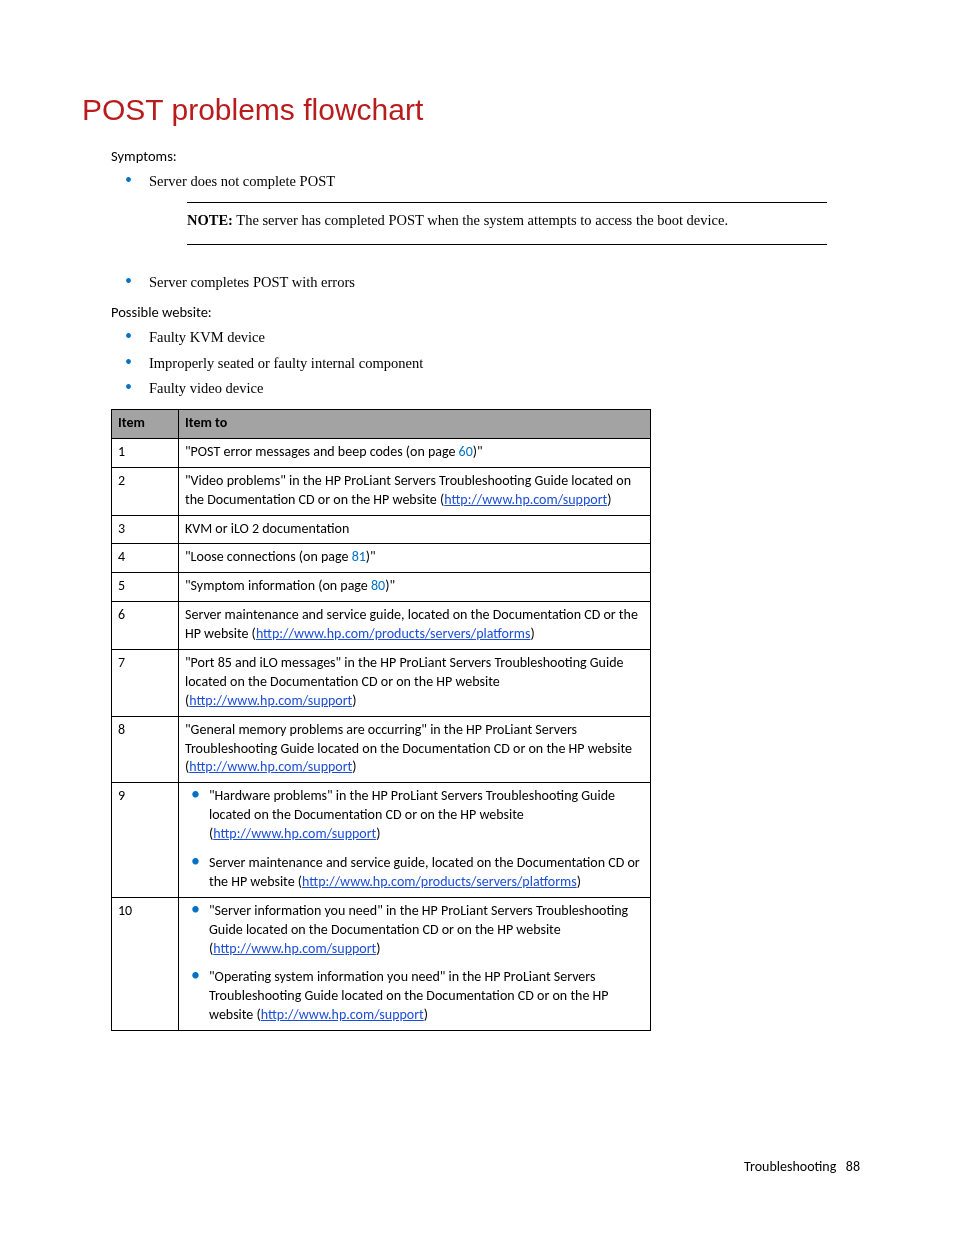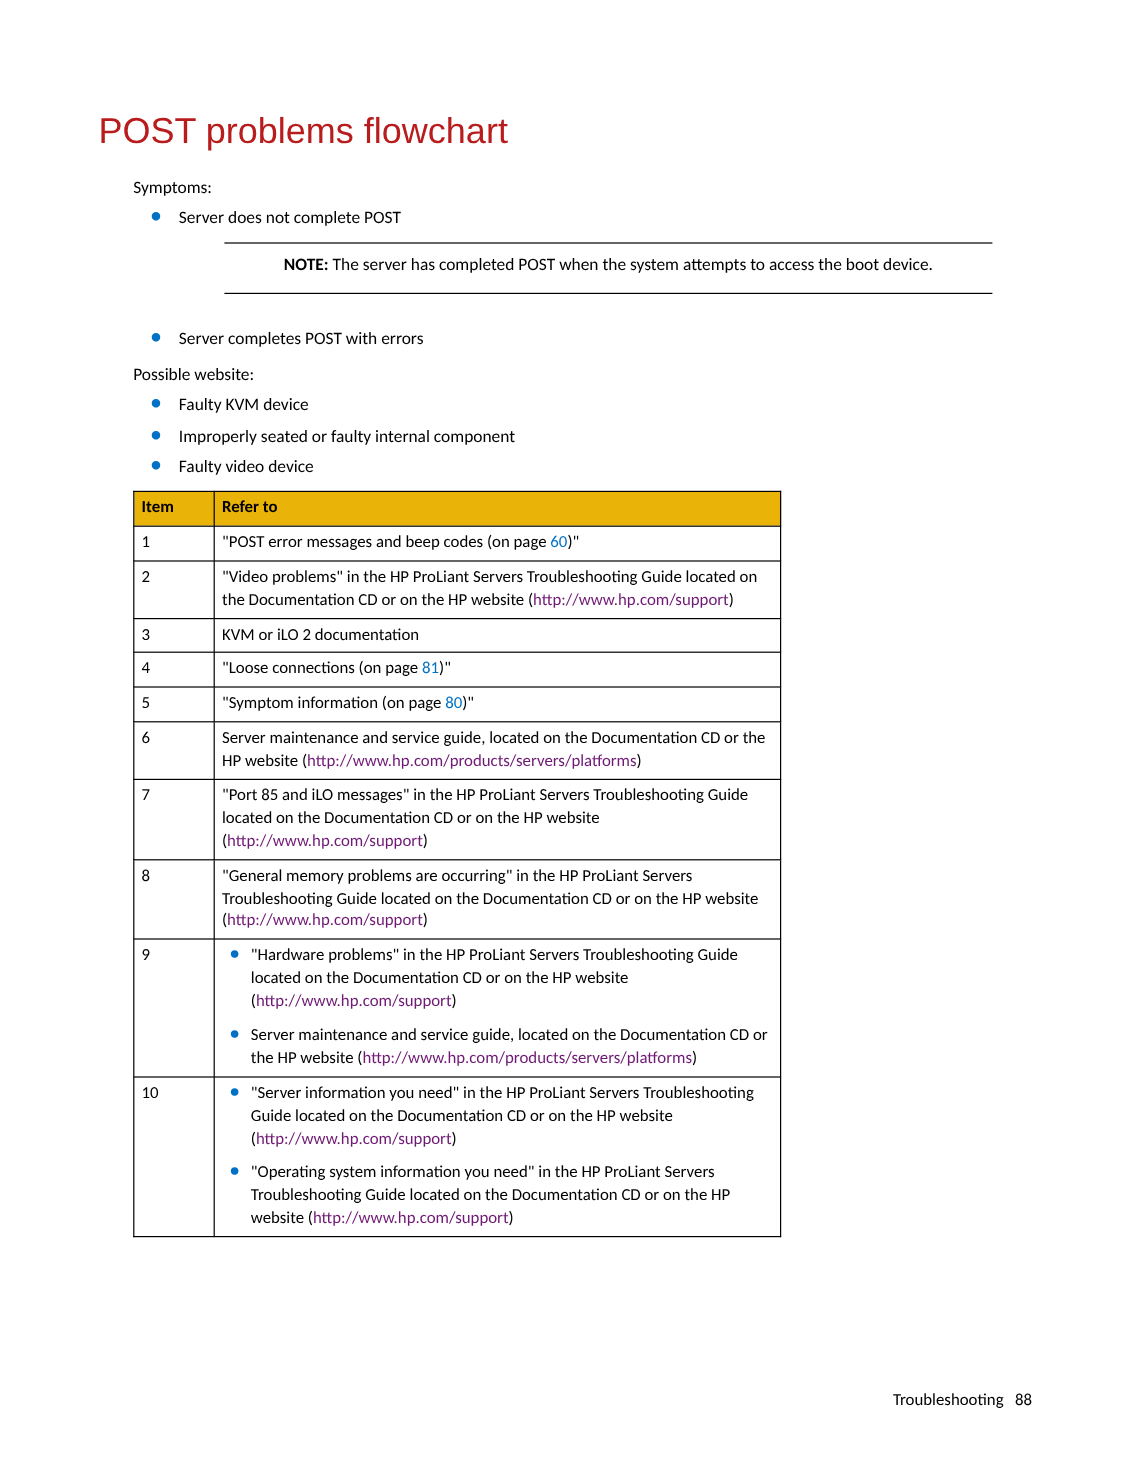--- a/index.html
+++ b/index.html
@@ -23,20 +23,21 @@
   .body-indent {
     margin-left: 29px;
   }
   p.lead {
     margin: 6px 0 6px 0;
   }
   ul.symptoms, ul.problems {
     list-style: none;
     padding: 0;
     margin: 2px 0 10px 0;
+    font-family: Liberation Serif, serif;
   }
   ul.symptoms > li, ul.problems > li {
     position: relative;
     padding-left: 38px;
     margin: 6px 0;
   }
   ul.symptoms > li::before, ul.problems > li::before {
     content: "•";
     color: #0071c5;
     position: absolute;
@@ -44,47 +45,47 @@
     top: -2px;
     font-size: 20px;
     line-height: 1;
   }
   .note-block {
     margin: 10px 0 28px 38px;
     padding: 8px 0 14px 0;
     border-top: 1px solid #000;
     border-bottom: 1px solid #000;
     max-width: 640px;
-    text-align: center;
   }
   .note-label {
     font-weight: bold;
   }
   table.ref {
     border-collapse: collapse;
     width: 540px;
     margin-top: 6px;
     font-size: 14px;
   }
   table.ref th, table.ref td {
     border: 1px solid #000;
     padding: 4px 6px 5px 6px;
     text-align: left;
     vertical-align: top;
   }
   table.ref th {
     font-weight: bold;
-    background: #eab308;
+    background: #a3a3a3;
   }
   table.ref td.item {
     width: 54px;
   }
   .italic { }
   a.link {
-    color: #701a75;
+    color: #1d4ed8;
+    text-decoration: underline;
     cursor: pointer;
   }
   .pageref {
     color: #0071c5;
   }
   ul.cell-list {
     list-style: none;
     padding: 0;
     margin: 0;
   }
@@ -131,21 +132,21 @@
   <ul class="problems">
     <li>Faulty KVM device</li>
     <li>Improperly seated or faulty internal component</li>
     <li>Faulty video device</li>
   </ul>
 
   <table class="ref">
     <tbody>
         <tr>
       <th>Item</th>
-      <th>Refer to</th>
+      <th>Item to</th>
     </tr>
     <tr>
       <td class="item">1</td>
       <td><span>"POST error messages and beep codes (on page </span><span class="pageref">60</span><span>)"</span></td>
     </tr>
     <tr>
       <td class="item">2</td>
       <td><span>"Video problems" in the </span><span class="italic">HP ProLiant Servers Troubleshooting Guide</span><span> located on the Documentation CD or on the HP website (</span><a class="link">http://www.hp.com/support</a><span>)</span></td>
     </tr>
     <tr>

